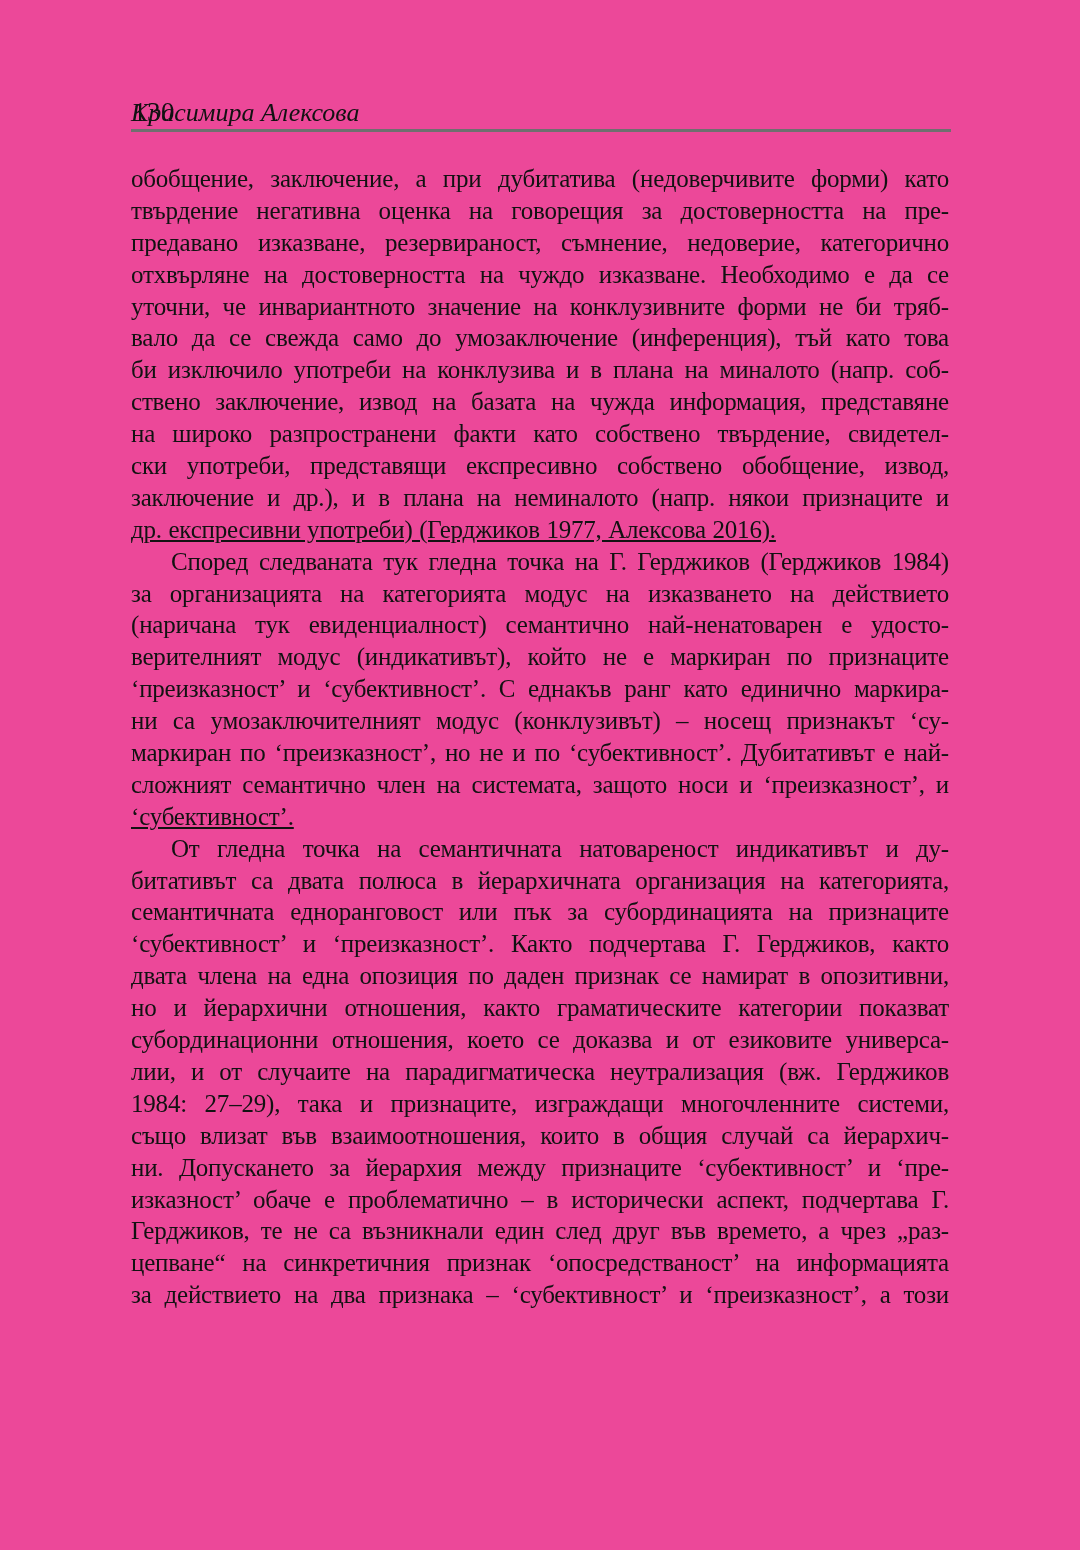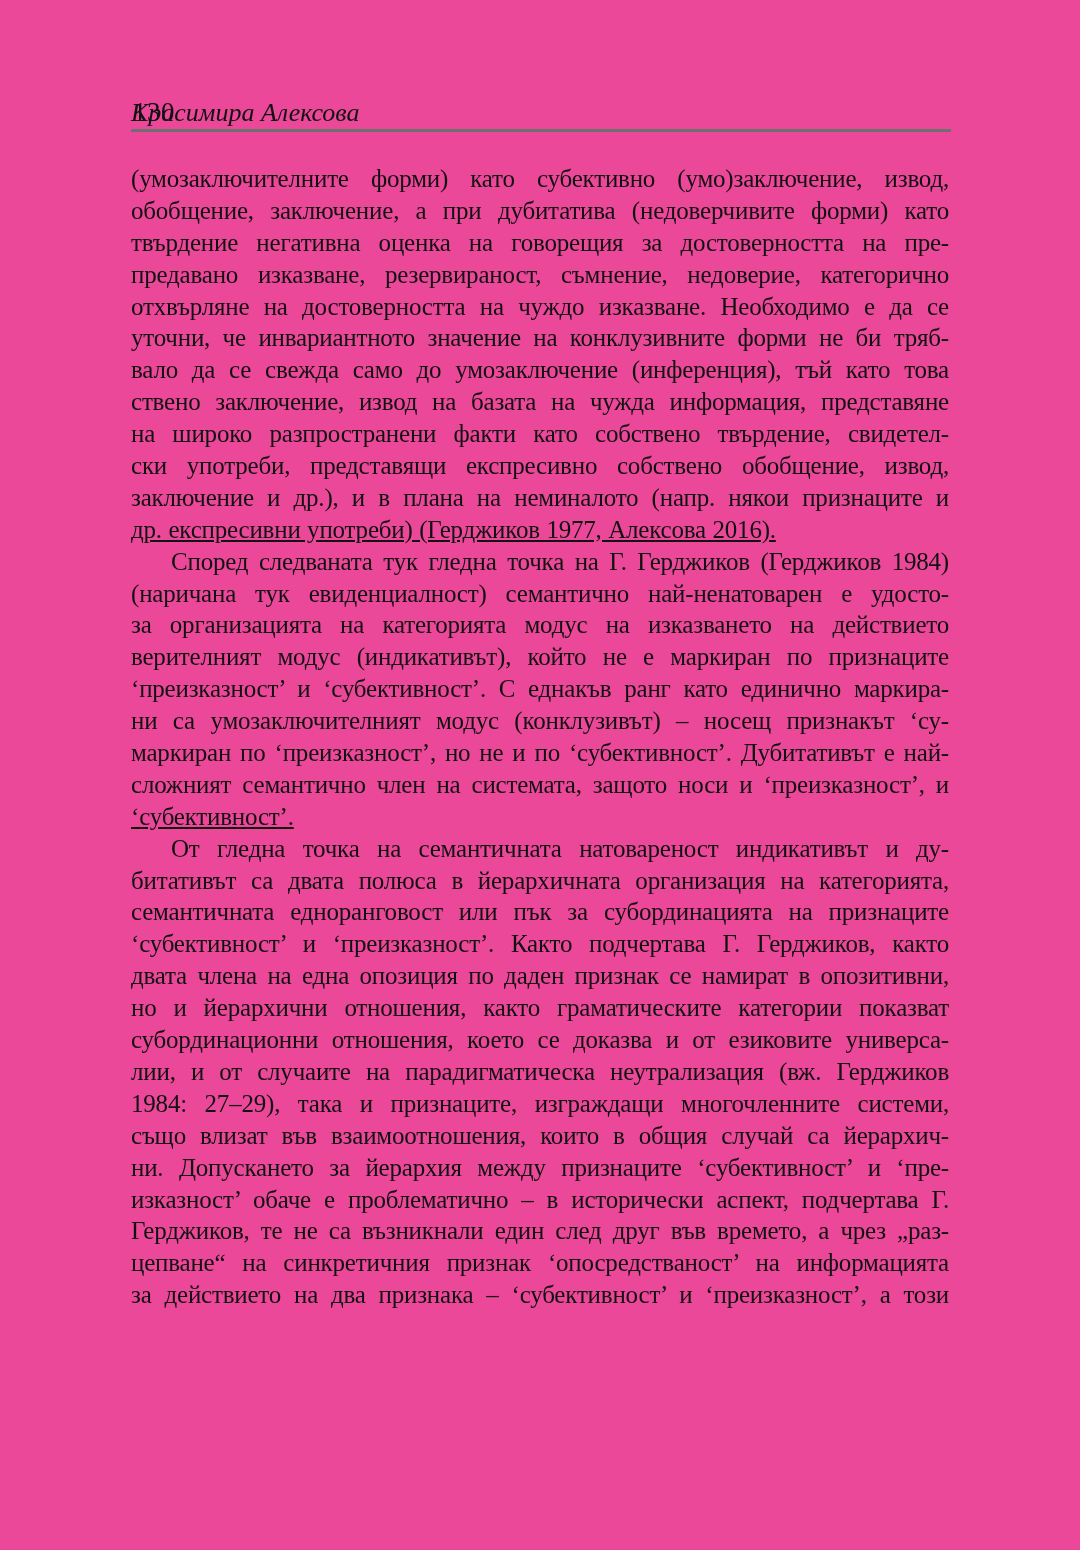--- a/index.html
+++ b/index.html
@@ -57,35 +57,35 @@
 <div class="page">
 
   <div class="header">
     <span class="page-number">130</span>
     <span class="running-head">Красимира Алексова</span>
   </div>
 
   <hr class="header-rule">
 
   <div class="body-text">
-      <div class="line">(умозаключителните форми) като субективно (умо)заключение, извод,</div>
       <div class="line">обобщение, заключение, а при дубитатива (недоверчивите форми) като</div>
       <div class="line">твърдение негативна оценка на говорещия за достоверността на пре-</div>
       <div class="line">предавано изказване, резервираност, съмнение, недоверие, категорично</div>
       <div class="line">отхвърляне на достоверността на чуждо изказване. Необходимо е да се</div>
       <div class="line">уточни, че инвариантното значение на конклузивните форми не би тряб-</div>
       <div class="line">вало да се свежда само до умозаключение (инференция), тъй като това</div>
+      <div class="line">би изключило употреби на конклузива и в плана на миналото (напр. соб-</div>
       <div class="line">ствено заключение, извод на базата на чужда информация, представяне</div>
       <div class="line">на широко разпространени факти като собствено твърдение, свидетел-</div>
       <div class="line">ски употреби, представящи експресивно собствено обобщение, извод,</div>
       <div class="line">заключение и др.), и в плана на неминалото (напр. някои признаците и</div>
       <div class="line lastline">др. експресивни употреби) (Герджиков 1977, Алексова 2016).</div>
       <div class="line indent">Според следваната тук гледна точка на Г. Герджиков (Герджиков 1984)</div>
+      <div class="line">за организацията на категорията модус на изказването на действието</div>
       <div class="line">(наричана тук евиденциалност) семантично най-ненатоварен е удосто-</div>
-      <div class="line">за организацията на категорията модус на изказването на действието</div>
       <div class="line">верителният модус (индикативът), който не е маркиран по признаците</div>
       <div class="line">‘преизказност’ и ‘субективност’. С еднакъв ранг като единично маркира-</div>
       <div class="line">ни са умозаключителният модус (конклузивът) – носещ признакът ‘су-</div>
       <div class="line">маркиран по ‘преизказност’, но не и по ‘субективност’. Дубитативът е най-</div>
       <div class="line">сложният семантично член на системата, защото носи и ‘преизказност’, и</div>
       <div class="line lastline">‘субективност’.</div>
       <div class="line indent">От гледна точка на семантичната натовареност индикативът и ду-</div>
       <div class="line">битативът са двата полюса в йерархичната организация на категорията,</div>
       <div class="line">семантичната едноранговост или пък за субординацията на признаците</div>
       <div class="line">‘субективност’ и ‘преизказност’. Както подчертава Г. Герджиков, както</div>

